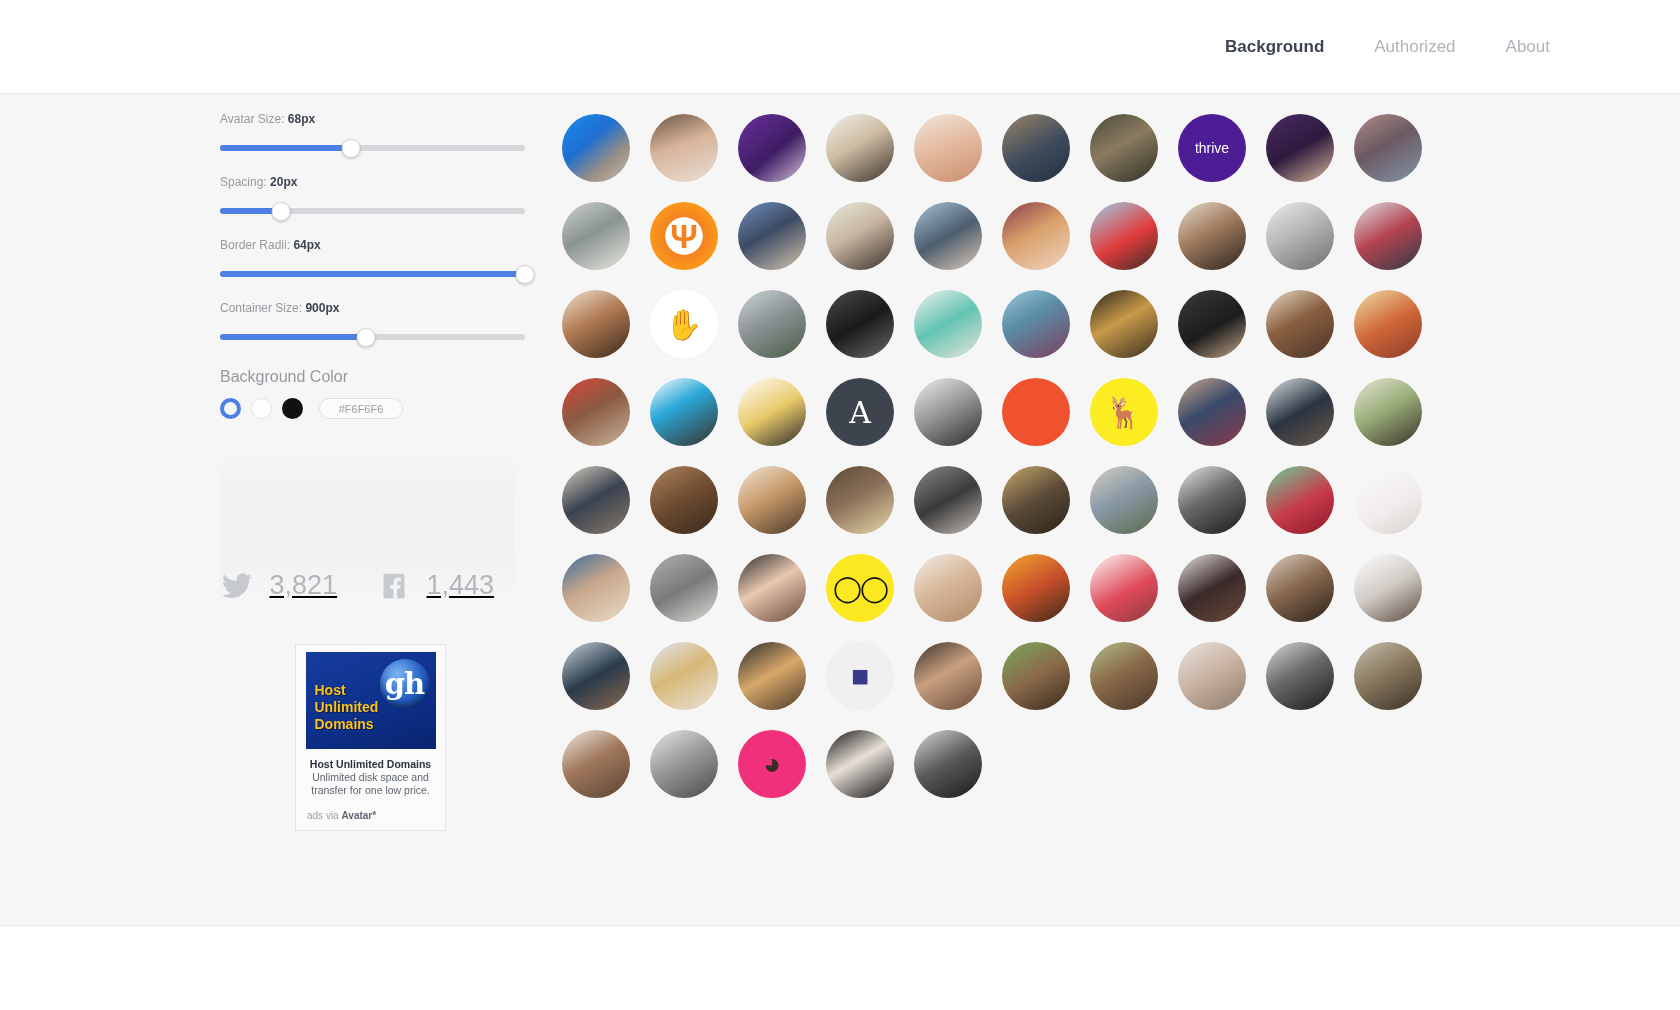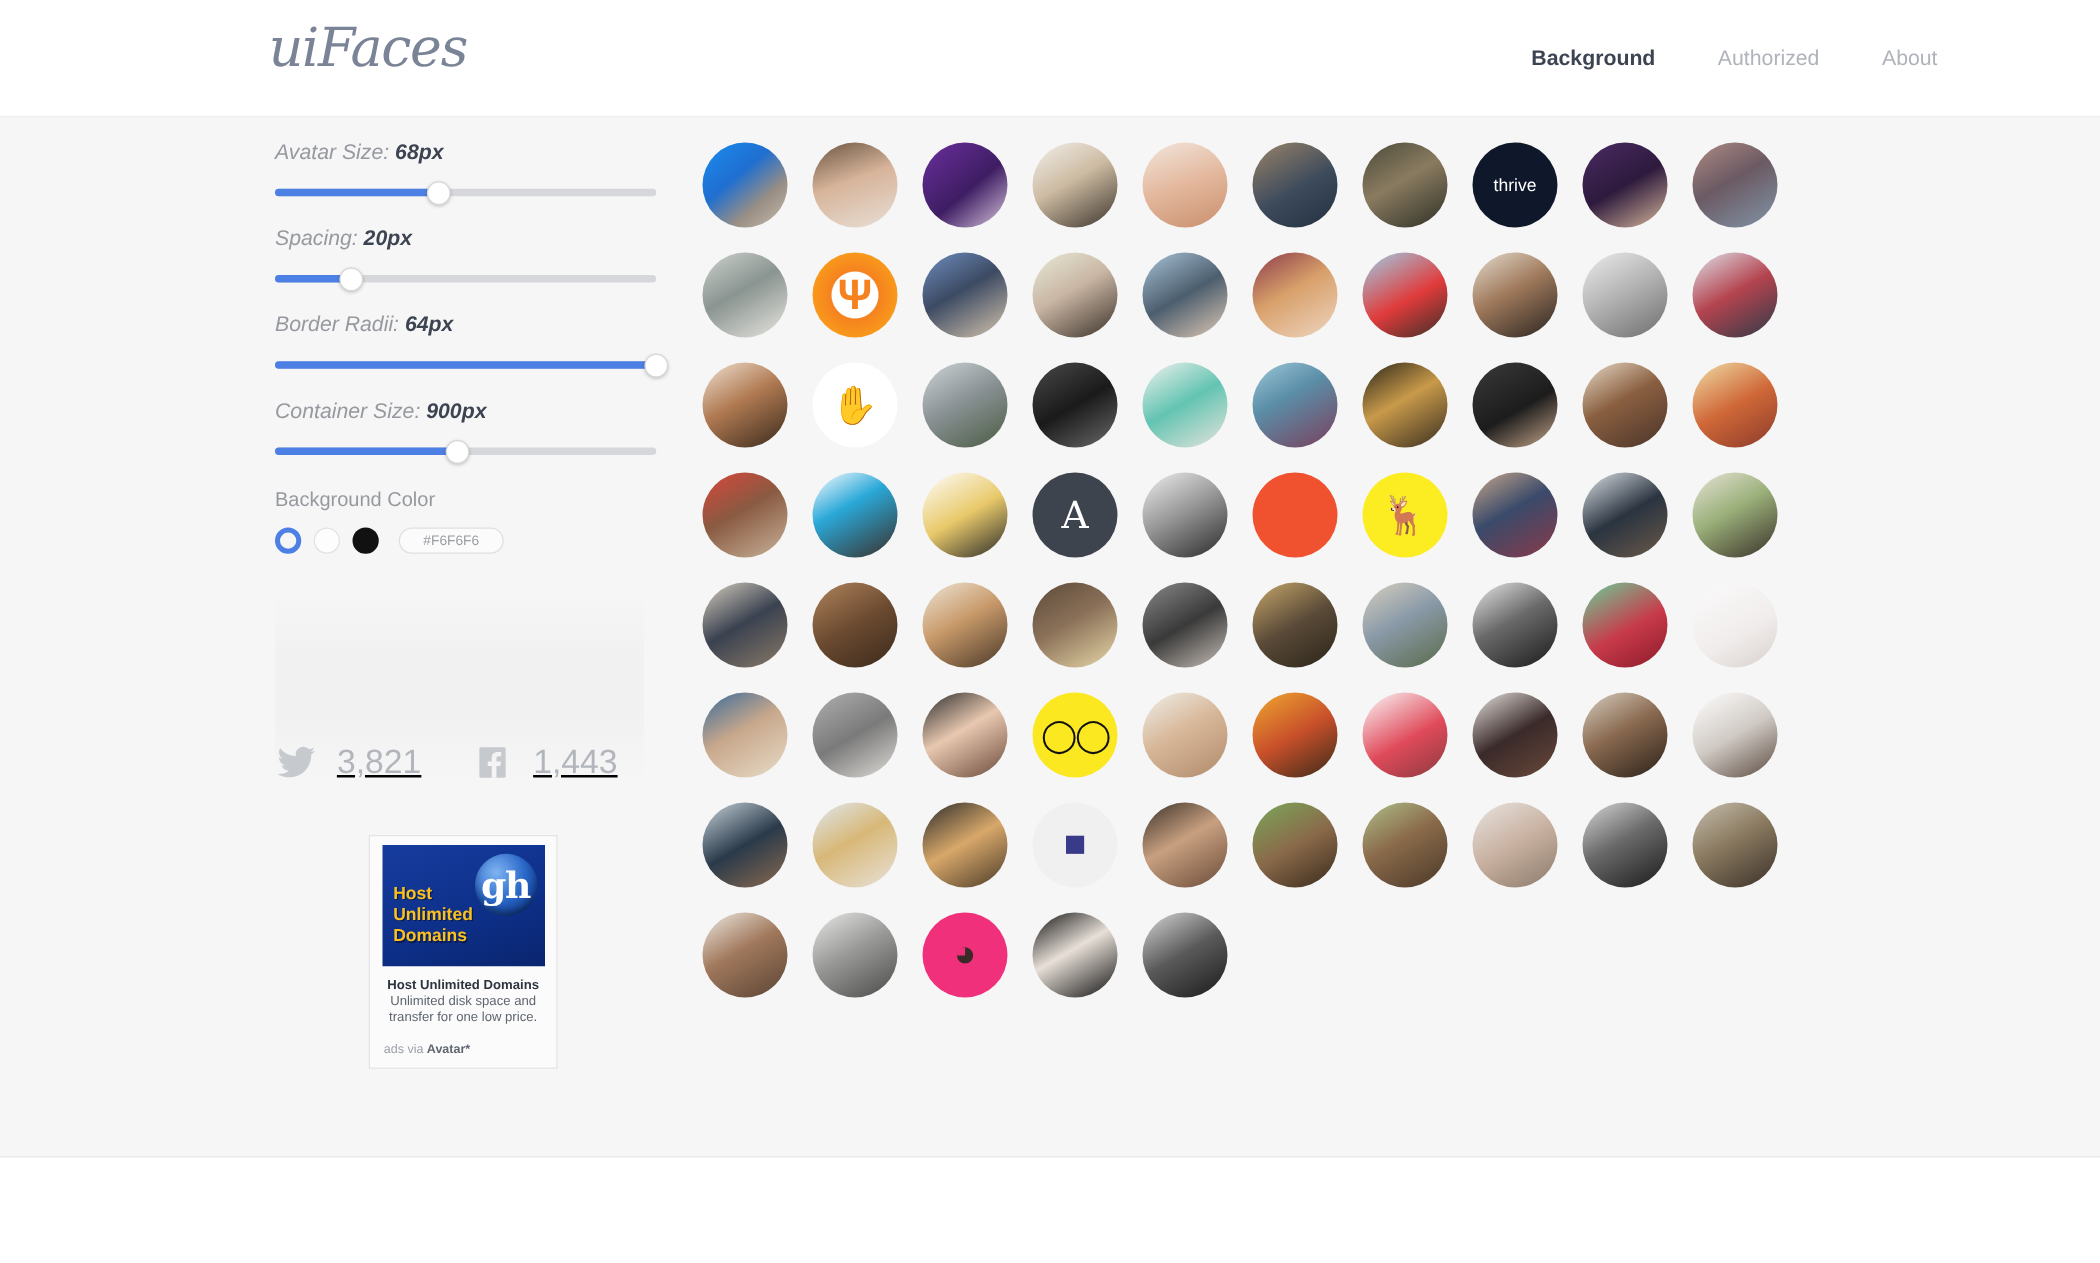--- a/index.html
+++ b/index.html
@@ -70,25 +70,24 @@
 
   
   .sidebar {
     position: absolute;
     left: 220px;
     top: 18px;
     width: 305px;
   }
   .ctrl { margin-bottom: 18px; }
   .ctrl-label {
-    font-size: 17px;
+    font-size: 12px;
     color: #96999f;
     margin-bottom: 13px;
     white-space: nowrap;
-    font-style: italic;
   }
   .ctrl-label b { color: #3d4451; font-weight: bold; }
   .slider {
     position: relative;
     height: 18px;
   }
   .slider-track {
     position: absolute;
     top: 6px; left: 0;
     width: 100%; height: 6px;
@@ -265,21 +264,20 @@
     justify-content: center;
     font-size: 14px;
     color: #fff;
   }
   .footer { height: 83px; background: #ffffff; }
 </style>
 </head>
 <body>
 
 <div class="header">
-  <div class="logo">uiFaces</div>
   <div class="nav">
     <a class="nav-link active">Background</a>
     <a class="nav-link">Authorized</a>
     <a class="nav-link">About</a>
   </div>
 </div>
 
 <div class="page">
 
   <div class="sidebar">
@@ -370,21 +368,21 @@
   </div>
 
   <div class="grid" style="width: 900px; gap: 20px;">
       <div class="avatar" style="width: 68px; height: 68px; flex: 0 0 68px; border-radius: 64px; background: linear-gradient(140deg, rgb(26, 140, 240) 0%, rgb(31, 111, 208) 40%, rgb(154, 143, 132) 70%, rgb(200, 189, 176) 100%);"></div>
       <div class="avatar" style="width: 68px; height: 68px; flex: 0 0 68px; border-radius: 64px; background: linear-gradient(160deg, rgb(107, 85, 66) 0%, rgb(215, 180, 154) 45%, rgb(232, 223, 214) 100%);"></div>
       <div class="avatar" style="width: 68px; height: 68px; flex: 0 0 68px; border-radius: 64px; background: linear-gradient(140deg, rgb(107, 47, 158) 0%, rgb(62, 29, 99) 55%, rgb(216, 198, 221) 100%);"></div>
       <div class="avatar" style="width: 68px; height: 68px; flex: 0 0 68px; border-radius: 64px; background: linear-gradient(150deg, rgb(242, 240, 236) 0%, rgb(205, 187, 162) 45%, rgb(59, 52, 44) 100%);"></div>
       <div class="avatar" style="width: 68px; height: 68px; flex: 0 0 68px; border-radius: 64px; background: linear-gradient(160deg, rgb(242, 230, 221) 0%, rgb(227, 183, 156) 50%, rgb(201, 143, 110) 100%);"></div>
       <div class="avatar" style="width: 68px; height: 68px; flex: 0 0 68px; border-radius: 64px; background: linear-gradient(150deg, rgb(154, 132, 104) 0%, rgb(60, 74, 92) 55%, rgb(35, 48, 63) 100%);"></div>
       <div class="avatar" style="width: 68px; height: 68px; flex: 0 0 68px; border-radius: 64px; background: linear-gradient(150deg, rgb(74, 74, 58) 0%, rgb(138, 123, 96) 45%, rgb(46, 48, 38) 100%);"></div>
-      <div class="avatar" style="width: 68px; height: 68px; flex: 0 0 68px; border-radius: 64px; background: #0f172a;">
+      <div class="avatar" style="width: 68px; height: 68px; flex: 0 0 68px; border-radius: 64px; background: #4c1d95;">
         <span class="lbl" style="color: rgb(255, 255, 255); font-size: 14px;">thrive</span>
       </div>
       <div class="avatar" style="width: 68px; height: 68px; flex: 0 0 68px; border-radius: 64px; background: linear-gradient(150deg, rgb(74, 43, 99) 0%, rgb(45, 26, 61) 50%, rgb(216, 183, 156) 100%);"></div>
       <div class="avatar" style="width: 68px; height: 68px; flex: 0 0 68px; border-radius: 64px; background: linear-gradient(150deg, rgb(176, 139, 132) 0%, rgb(107, 90, 99) 45%, rgb(130, 149, 168) 100%);"></div>
       <div class="avatar" style="width: 68px; height: 68px; flex: 0 0 68px; border-radius: 64px; background: linear-gradient(150deg, rgb(207, 212, 208) 0%, rgb(138, 148, 144) 45%, rgb(232, 230, 225) 100%);"></div>
       <div class="avatar" style="width: 68px; height: 68px; flex: 0 0 68px; border-radius: 64px; background: radial-gradient(circle, rgb(255, 255, 255) 38%, rgb(245, 130, 31) 40%, rgb(252, 175, 23) 100%);">
         <span class="lbl" style="color: rgb(245, 130, 31); font-size: 34px; font-weight: bold;">Ψ</span>
       </div>
       <div class="avatar" style="width: 68px; height: 68px; flex: 0 0 68px; border-radius: 64px; background: linear-gradient(150deg, rgb(111, 143, 192) 0%, rgb(60, 74, 99) 45%, rgb(214, 198, 174) 100%);"></div>
       <div class="avatar" style="width: 68px; height: 68px; flex: 0 0 68px; border-radius: 64px; background: linear-gradient(150deg, rgb(231, 235, 216) 0%, rgb(201, 181, 163) 45%, rgb(58, 49, 40) 100%);"></div>

